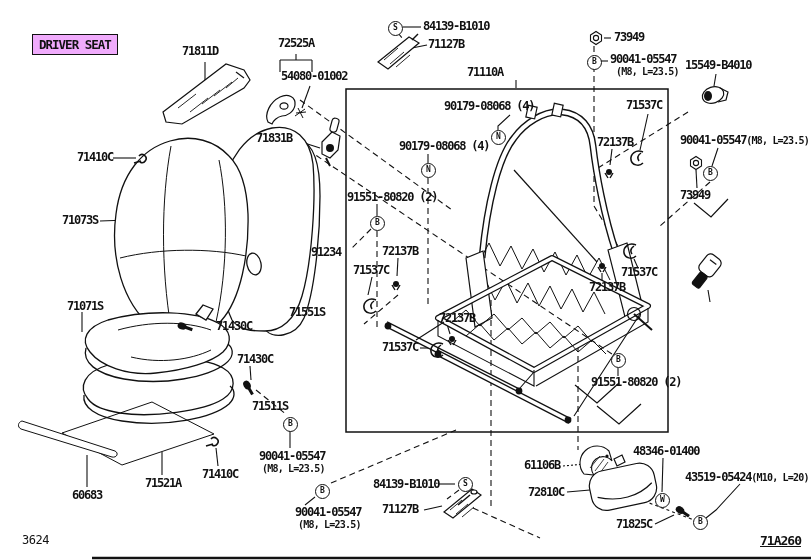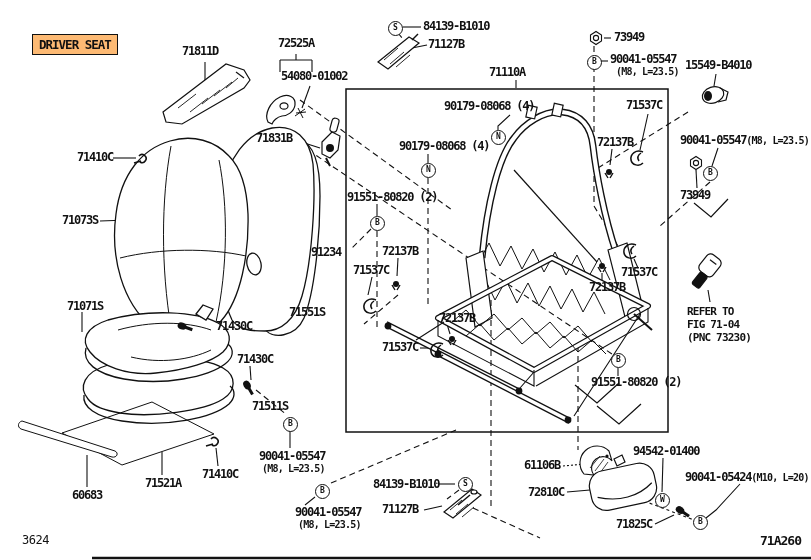--- a/index.html
+++ b/index.html
@@ -4,26 +4,26 @@
 <style>
   html,body{margin:0;padding:0;background:#fff;}
   #stage{position:relative;width:811px;height:560px;background:#fff;overflow:hidden;
          font-family:"DejaVu Sans Mono",monospace;color:#111;}
   #art{position:absolute;left:0;top:0;}
   .plabel{position:absolute;font:700 12px "DejaVu Sans Mono",monospace;letter-spacing:-1.2px;
           color:#111;white-space:nowrap;line-height:12px;}
   .spec{font:700 10px "DejaVu Sans Mono",monospace;letter-spacing:-0.8px;}
   .inline-spec{font-size:10px;letter-spacing:-0.8px;}
   .titlebox{position:absolute;left:32px;top:34px;border:1.6px solid #111;padding:2px 6px 2px 6px;
-            font:700 12.5px "DejaVu Sans Mono",monospace;letter-spacing:-1px;background:#fdba74;}
+            font:700 12.5px "DejaVu Sans Mono",monospace;letter-spacing:-1px;background:#f0abfc;}
   .marker{position:absolute;width:13px;height:13px;border:1.3px solid #111;border-radius:50%;
           background:#fff;font:700 8px "DejaVu Sans Mono",monospace;text-align:center;
           line-height:12px;letter-spacing:0;z-index:5;}
   .footnote{position:absolute;font:400 12px "DejaVu Sans Mono",monospace;letter-spacing:-0.5px;}
-  .figno{position:absolute;font:700 13px "DejaVu Sans Mono",monospace;letter-spacing:-1px;}
+  .figno{position:absolute;font:700 13px "DejaVu Sans Mono",monospace;letter-spacing:-1px;text-decoration:underline;}
   .refer{position:absolute;font:700 11px "DejaVu Sans Mono",monospace;letter-spacing:-0.8px;
          line-height:13px;white-space:nowrap;}
 </style>
 </head>
 <body>
 
 <div id="stage">
 
 <svg id="art" width="811" height="560" viewBox="0 0 811 560">
 
@@ -269,21 +269,21 @@
   </g>
 </svg>
 
 <div class="titlebox">DRIVER SEAT</div>
 
 <div class="plabel" style="left:182px;top:45px">71811D</div>
 <div class="plabel" style="left:278px;top:37px">72525A</div>
 <div class="plabel" style="left:281px;top:70px">54080-01002</div>
 <div class="plabel" style="left:423px;top:20px">84139-B1010</div>
 <div class="plabel" style="left:428px;top:38px">71127B</div>
-<div class="plabel" style="left:489px;top:66px">71110A</div>
+<div class="plabel" style="left:467px;top:66px">71110A</div>
 <div class="plabel" style="left:614px;top:31px">73949</div>
 <div class="plabel" style="left:610px;top:53px">90041-05547</div>
 <div class="plabel spec" style="left:616px;top:66px">(M8, L=23.5)</div>
 <div class="plabel" style="left:685px;top:59px">15549-B4010</div>
 <div class="plabel" style="left:444px;top:100px">90179-08068 (4)</div>
 <div class="plabel" style="left:399px;top:140px">90179-08068 (4)</div>
 <div class="plabel" style="left:626px;top:99px">71537C</div>
 <div class="plabel" style="left:597px;top:136px">72137B</div>
 <div class="plabel" style="left:680px;top:134px"><span>90041-05547</span><span class="inline-spec">(M8, L=23.5)</span></div>
 <div class="plabel" style="left:680px;top:189px">73949</div>
@@ -292,43 +292,38 @@
 <div class="plabel" style="left:62px;top:214px">71073S</div>
 <div class="plabel" style="left:347px;top:191px">91551-80820 (2)</div>
 <div class="plabel" style="left:311px;top:246px">91234</div>
 <div class="plabel" style="left:382px;top:245px">72137B</div>
 <div class="plabel" style="left:353px;top:264px">71537C</div>
 <div class="plabel" style="left:289px;top:306px">71551S</div>
 <div class="plabel" style="left:439px;top:312px">72137B</div>
 <div class="plabel" style="left:382px;top:341px">71537C</div>
 <div class="plabel" style="left:621px;top:266px">71537C</div>
 <div class="plabel" style="left:589px;top:281px">72137B</div>
-<div class="refer" style="left:687px;top:305px">
-  <div>REFER TO</div>
-  <div>FIG 71-04</div>
-  <div>(PNC 73230)</div>
-</div>
 <div class="plabel" style="left:67px;top:300px">71071S</div>
 <div class="plabel" style="left:216px;top:320px">71430C</div>
 <div class="plabel" style="left:237px;top:353px">71430C</div>
 <div class="plabel" style="left:252px;top:400px">71511S</div>
 <div class="plabel" style="left:591px;top:376px">91551-80820 (2)</div>
 <div class="plabel" style="left:72px;top:489px">60683</div>
 <div class="plabel" style="left:145px;top:477px">71521A</div>
 <div class="plabel" style="left:202px;top:468px">71410C</div>
 <div class="plabel" style="left:259px;top:450px">90041-05547</div>
 <div class="plabel spec" style="left:262px;top:463px">(M8, L=23.5)</div>
 <div class="plabel" style="left:295px;top:506px">90041-05547</div>
 <div class="plabel spec" style="left:298px;top:519px">(M8, L=23.5)</div>
 <div class="plabel" style="left:373px;top:478px">84139-B1010</div>
 <div class="plabel" style="left:382px;top:503px">71127B</div>
 <div class="plabel" style="left:524px;top:459px">61106B</div>
 <div class="plabel" style="left:528px;top:486px">72810C</div>
-<div class="plabel" style="left:633px;top:445px">94542-01400</div>
-<div class="plabel" style="left:685px;top:471px"><span>90041-05424</span><span class="inline-spec">(M10, L=20)</span></div>
+<div class="plabel" style="left:633px;top:445px">48346-01400</div>
+<div class="plabel" style="left:685px;top:471px"><span>43519-05424</span><span class="inline-spec">(M10, L=20)</span></div>
 <div class="plabel" style="left:616px;top:518px">71825C</div>
 
 <div class="marker" style="left:388px;top:21px">S</div>
 <div class="marker" style="left:587px;top:55px">B</div>
 <div class="marker" style="left:491px;top:130px">N</div>
 <div class="marker" style="left:421px;top:163px">N</div>
 <div class="marker" style="left:703px;top:166px">B</div>
 <div class="marker" style="left:370px;top:216px">B</div>
 <div class="marker" style="left:611px;top:353px">B</div>
 <div class="marker" style="left:283px;top:417px">B</div>

